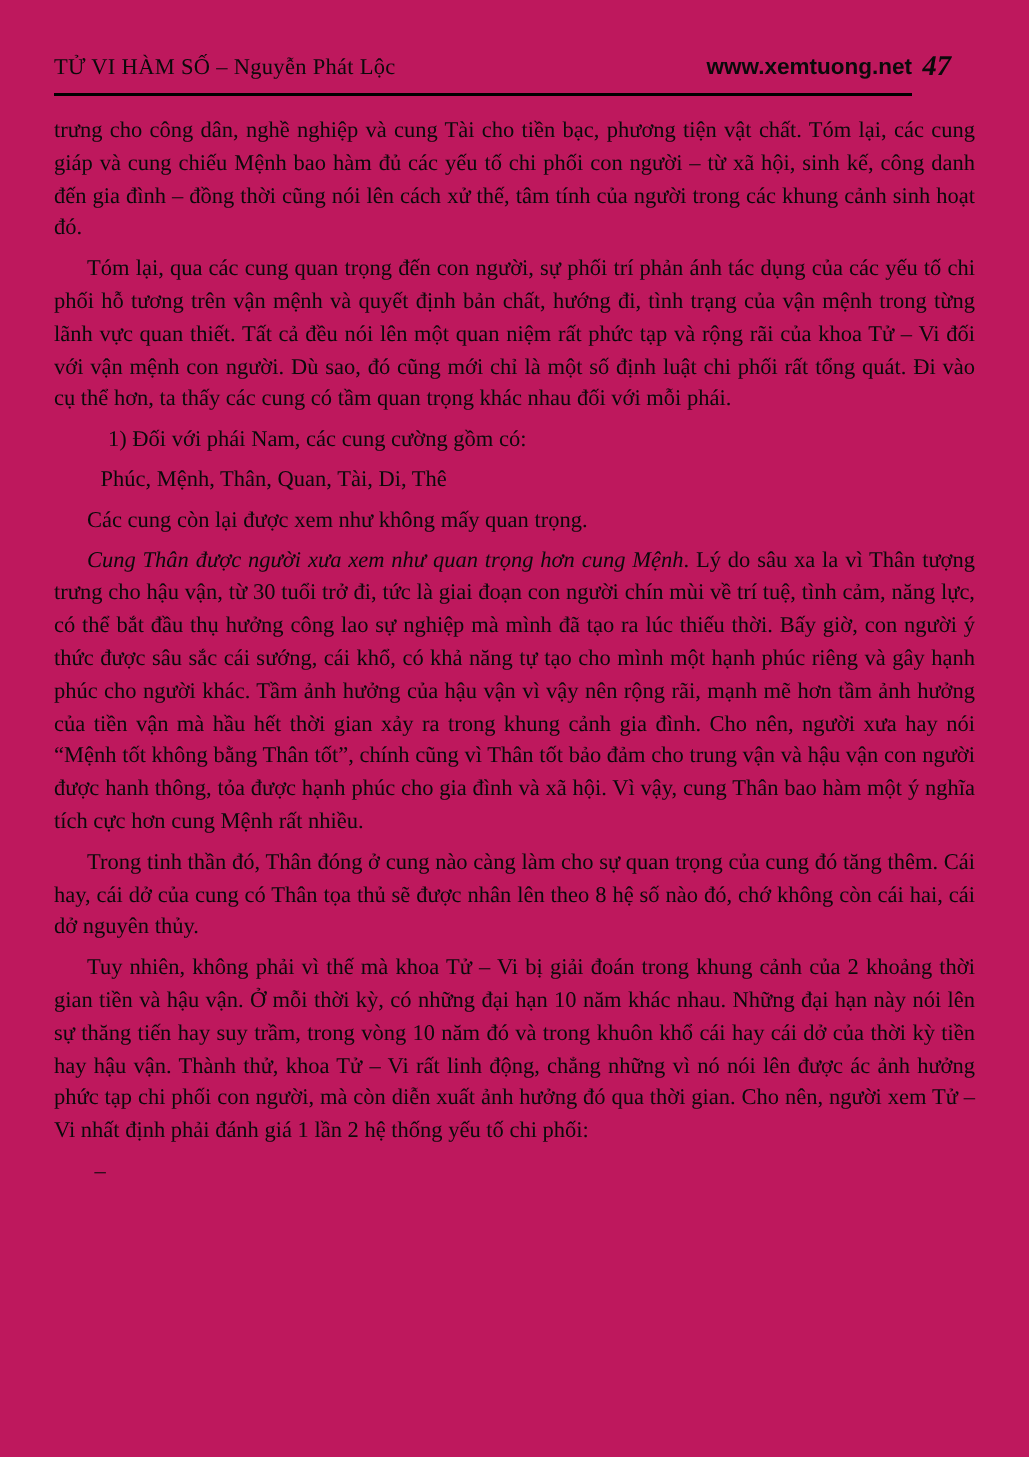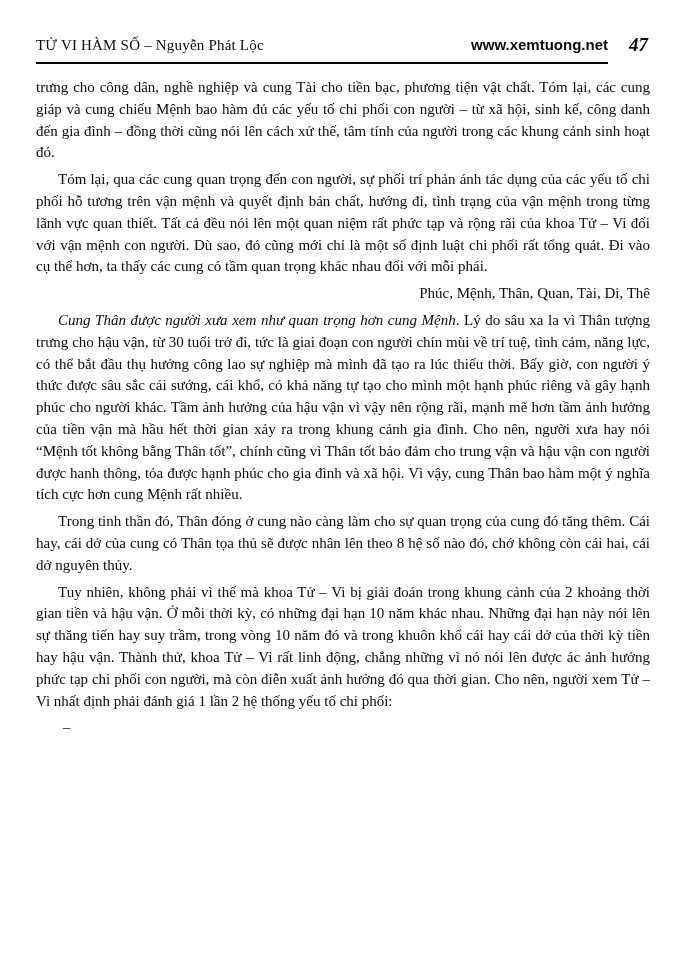--- a/index.html
+++ b/index.html
@@ -1,44 +1,44 @@
 <!DOCTYPE html>
 <html><head>
 <meta charset="utf-8">
 <style>
   html,body{margin:0;padding:0;background:#e8e8e8;}
   .page{
-    width:686px;height:971px;background:#ffffff;box-sizing:border-box;
+    width:686px;height:971px;background:#be185d;box-sizing:border-box;
     margin:0 auto;position:relative;overflow:hidden;
     padding:36px 36px 0 36px;
     font-family:"Liberation Serif","DejaVu Serif",serif;
     color:#0a0a0a;font-size:15px;
   }
   
   .header{position:relative;margin-bottom:13px;}
   .header-row{
     display:flex;justify-content:space-between;align-items:baseline;
     width:572px;border-bottom:2px solid #000;padding-bottom:8px;
   }
   .running-title{font-size:15px;letter-spacing:.2px;white-space:nowrap;}
   .site{
     font-family:"Liberation Sans","DejaVu Sans",sans-serif;
     font-weight:bold;font-size:15px;white-space:nowrap;
   }
   .pagenum{
-    position:absolute;top:-2px;right:2px;
+    position:absolute;top:-2px;right:16px;
     font-weight:bold;font-style:italic;font-size:19px;
   }
   
   .content p{
     margin:0 0 5px 0;line-height:21.8px;text-align:justify;
   }
   .content p.indent{text-indent:22px;}
   .content p.list-item{margin-left:36px;text-align:left;}
-  .content p.list-subitem{margin-left:31px;text-align:right;}
+  .content p.list-subitem{margin-left:31px;text-align:left;}
   .content p.plain{text-align:left;}
   .lead{font-style:italic;text-underline-offset:2px;}
   .bullet{
     display:flex;gap:14px;margin:0 0 6px 27px;line-height:21.8px;text-align:left;
   }
   .bullet .marker{flex:0 0 auto;}
   .content h2{
     font-size:16.5px;font-weight:bold;margin:10px 0 13px 0;letter-spacing:.2px;
   }
   .content h2.spaced{margin-top:46px;}
@@ -53,21 +53,23 @@
   <div class="header">
     <div class="header-row">
       <span class="running-title">TỬ VI HÀM SỐ – Nguyễn Phát Lộc</span>
       <span class="site">www.xemtuong.net</span>
     </div>
     <span class="pagenum">47</span>
   </div>
   <div class="content">
       <p class="">trưng cho công dân, nghề nghiệp và cung Tài cho tiền bạc, phương tiện vật chất. Tóm lại, các cung giáp và cung chiếu Mệnh bao hàm đủ các yếu tố chi phối con người – từ xã hội, sinh kế, công danh đến gia đình – đồng thời cũng nói lên cách xử thế, tâm tính của người trong các khung cảnh sinh hoạt đó.</p>
       <p class="indent">Tóm lại, qua các cung quan trọng đến con người, sự phối trí phản ánh tác dụng của các yếu tố chi phối hỗ tương trên vận mệnh và quyết định bản chất, hướng đi, tình trạng của vận mệnh trong từng lãnh vực quan thiết. Tất cả đều nói lên một quan niệm rất phức tạp và rộng rãi của khoa Tử – Vi đối với vận mệnh con người. Dù sao, đó cũng mới chỉ là một số định luật chi phối rất tổng quát. Đi vào cụ thể hơn, ta thấy các cung có tầm quan trọng khác nhau đối với mỗi phái.</p>
+      <p class="list-item">1) Đối với phái Nam, các cung cường gồm có:</p>
       <p class="list-subitem">Phúc, Mệnh, Thân, Quan, Tài, Di, Thê</p>
+      <p class="indent plain">Các cung còn lại được xem như không mấy quan trọng.</p>
       <p class="indent"><span class="lead">Cung Thân được người xưa xem như quan trọng hơn cung Mệnh</span>. Lý do sâu xa la vì Thân tượng trưng cho hậu vận, từ 30 tuổi trở đi, tức là giai đoạn con người chín mùi về trí tuệ, tình cảm, năng lực, có thể bắt đầu thụ hưởng công lao sự nghiệp mà mình đã tạo ra lúc thiếu thời. Bấy giờ, con người ý thức được sâu sắc cái sướng, cái khổ, có khả năng tự tạo cho mình một hạnh phúc riêng và gây hạnh phúc cho người khác. Tầm ảnh hưởng của hậu vận vì vậy nên rộng rãi, mạnh mẽ hơn tầm ảnh hưởng của tiền vận mà hầu hết thời gian xảy ra trong khung cảnh gia đình. Cho nên, người xưa hay nói “Mệnh tốt không bằng Thân tốt”, chính cũng vì Thân tốt bảo đảm cho trung vận và hậu vận con người được hanh thông, tỏa được hạnh phúc cho gia đình và xã hội. Vì vậy, cung Thân bao hàm một ý nghĩa tích cực hơn cung Mệnh rất nhiều.</p>
       <p class="indent">Trong tinh thần đó, Thân đóng ở cung nào càng làm cho sự quan trọng của cung đó tăng thêm. Cái hay, cái dở của cung có Thân tọa thủ sẽ được nhân lên theo 8 hệ số nào đó, chớ không còn cái hai, cái dở nguyên thủy.</p>
       <p class="indent">Tuy nhiên, không phải vì thế mà khoa Tử – Vi bị giải đoán trong khung cảnh của 2 khoảng thời gian tiền và hậu vận. Ở mỗi thời kỳ, có những đại hạn 10 năm khác nhau. Những đại hạn này nói lên sự thăng tiến hay suy trầm, trong vòng 10 năm đó và trong khuôn khổ cái hay cái dở của thời kỳ tiền hay hậu vận. Thành thử, khoa Tử – Vi rất linh động, chẳng những vì nó nói lên được ác ảnh hưởng phức tạp chi phối con người, mà còn diễn xuất ảnh hưởng đó qua thời gian. Cho nên, người xem Tử – Vi nhất định phải đánh giá 1 lần 2 hệ thống yếu tố chi phối:</p>
       <div class="bullet">
         <span class="marker">–</span>
       </div>
     </div>
 </div>
 
 </body></html>

